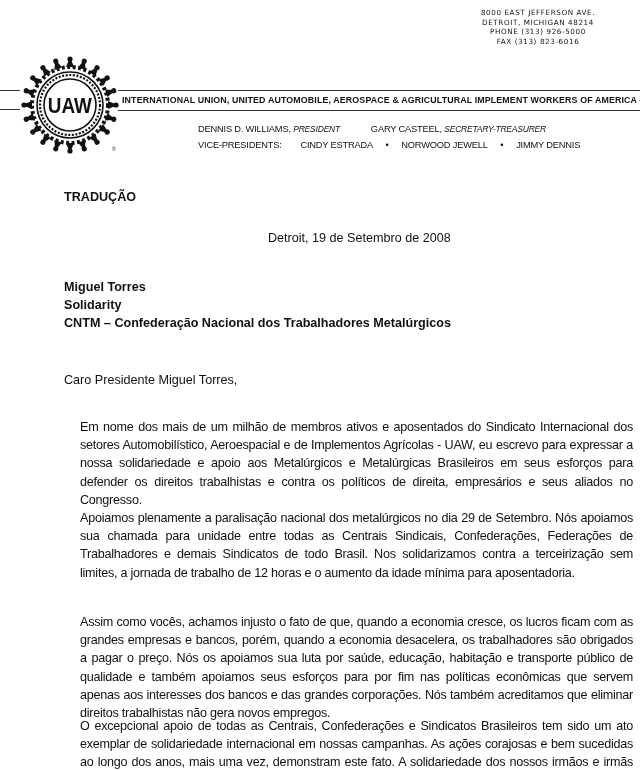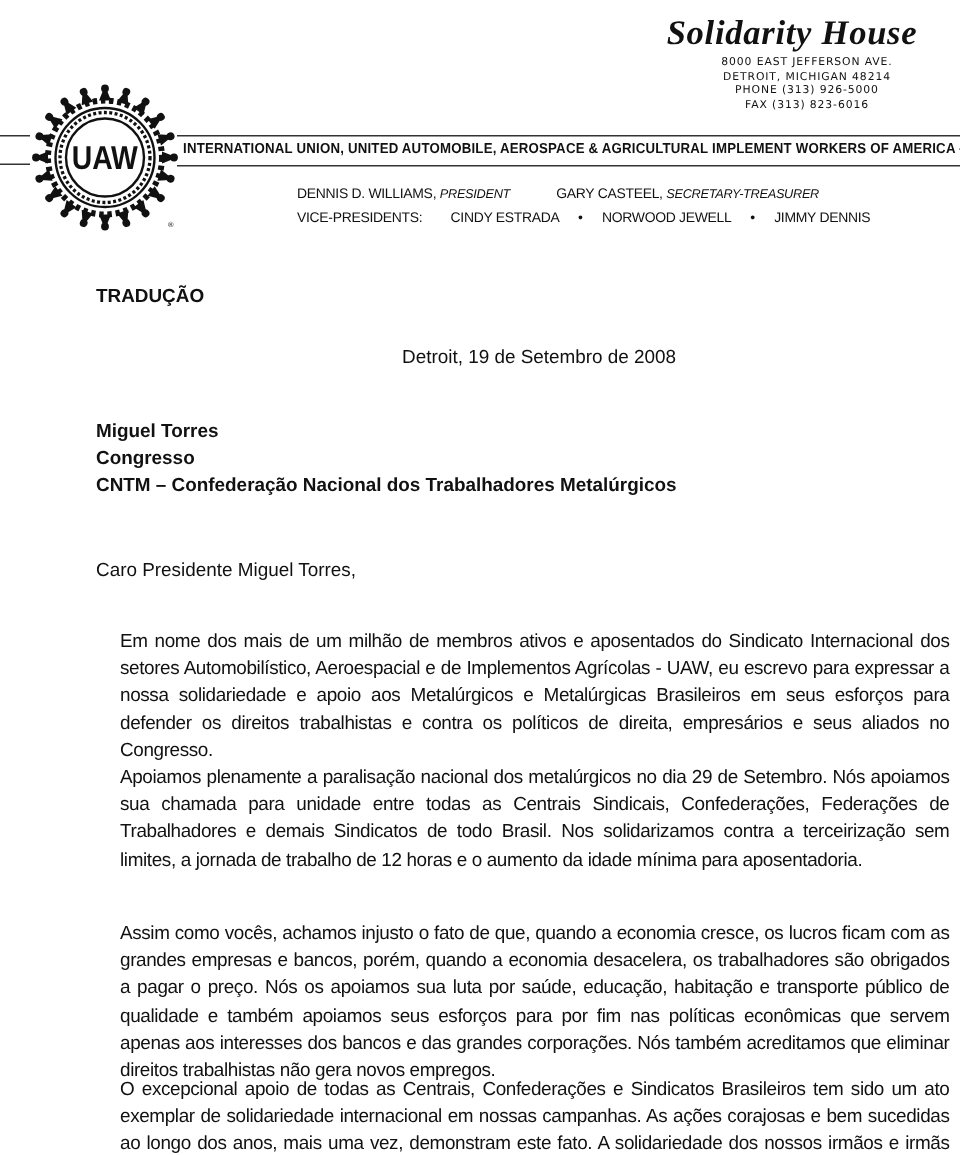--- a/index.html
+++ b/index.html
@@ -102,21 +102,20 @@
     .date {
       position: absolute;
       left: 204px;
       top: 229px;
     }
   </style>
 </head>
 <body>
 
 <div class="letterhead-right">
-  <div class="house-name">Solidarity House</div>
   <div class="addr-line">8000 EAST JEFFERSON AVE.</div>
   <div class="addr-line">DETROIT, MICHIGAN 48214</div>
   <div class="addr-line">PHONE (313) 926-5000</div>
   <div class="addr-line">FAX (313) 823-6016</div>
 </div>
 
 <div class="logo">
   <svg width="100" height="100" viewBox="0 0 100 100">
     <g fill="#111">
 
@@ -177,21 +176,21 @@
     <span class="dot">•</span>
     <span>JIMMY DENNIS</span>
   </div>
 </div>
 
 <div class="letter">
   <div class="abs bold" style="top:188px;">TRADUÇÃO</div>
   <div class="date">Detroit, 19 de Setembro de 2008</div>
 
   <div class="abs bold" style="top:278px;text-align:right;">Miguel Torres</div>
-  <div class="abs bold" style="top:296px;">Congresso</div>
+  <div class="abs bold" style="top:296px;">Solidarity</div>
   <div class="abs bold" style="top:314px; white-space:nowrap;">CNTM – Confederação Nacional dos Trabalhadores Metalúrgicos</div>
 
   <div class="abs" style="top:371px;">Caro Presidente Miguel Torres,</div>
 
   <p class="para" style="top:402px;">Em nome dos mais de um milhão de membros ativos e aposentados do Sindicato Internacional dos setores Automobilístico, Aeroespacial e de Implementos Agrícolas - UAW, eu escrevo para expressar a nossa solidariedade e apoio aos Metalúrgicos e Metalúrgicas Brasileiros em seus esforços para defender os direitos trabalhistas e contra os políticos de direita, empresários e seus aliados no Congresso.</p>
   <p class="para" style="top:493px;">Apoiamos plenamente a paralisação nacional dos metalúrgicos no dia 29 de Setembro. Nós apoiamos sua chamada para unidade entre todas as Centrais Sindicais, Confederações, Federações de Trabalhadores e demais Sindicatos de todo Brasil. Nos solidarizamos contra a terceirização sem limites, a jornada de trabalho de 12 horas e o aumento da idade mínima para aposentadoria.</p>
   <p class="para" style="top:597px;">Assim como vocês, achamos injusto o fato de que, quando a economia cresce, os lucros ficam com as grandes empresas e bancos, porém, quando a economia desacelera, os trabalhadores são obrigados a pagar o preço. Nós os apoiamos sua luta por saúde, educação, habitação e transporte público de qualidade e também apoiamos seus esforços para por fim nas políticas econômicas que servem apenas aos interesses dos bancos e das grandes corporações. Nós também acreditamos que eliminar direitos trabalhistas não gera novos empregos.</p>
   <p class="para" style="top:701px;">O excepcional apoio de todas as Centrais, Confederações e Sindicatos Brasileiros tem sido um ato exemplar de solidariedade internacional em nossas campanhas. As ações corajosas e bem sucedidas ao longo dos anos, mais uma vez, demonstram este fato. A solidariedade dos nossos irmãos e irmãs no Brasil tem sido essencial nas campanhas por justiça na Volkswagen e Nissan.</p>
 </div>
 

